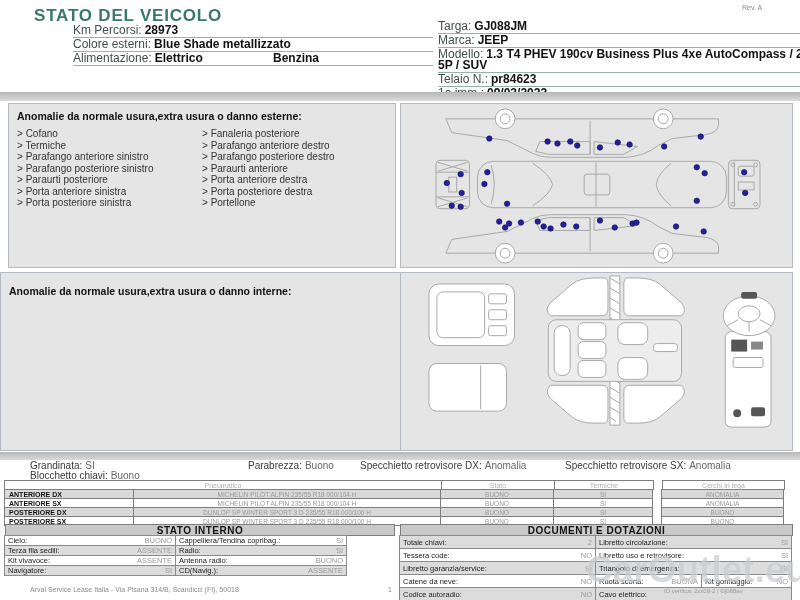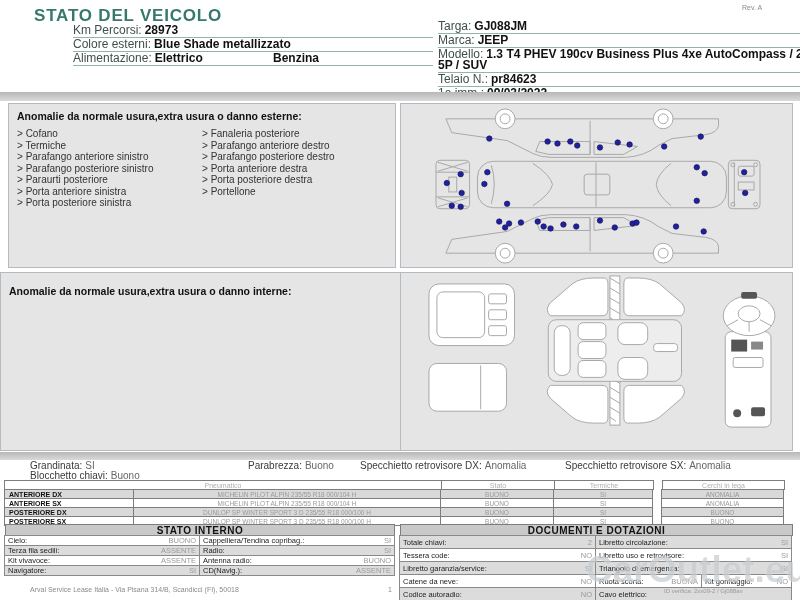--- a/index.html
+++ b/index.html
@@ -66,21 +66,21 @@
   #documenti{left:400px;width:393px;}
   .bt-title{box-sizing:border-box;border:1px solid #7d7d7d;background:#c9c9c9;height:12px;
             display:flex;align-items:center;justify-content:center;font-size:10px;
             font-weight:bold;color:#111;letter-spacing:.5px;}
   .bt-row{display:flex;}
   .bt-cell{box-sizing:border-box;border:1px solid #8a8a8a;margin-top:-1px;margin-left:-1px;
            height:11px;display:flex;align-items:center;justify-content:space-between;
            padding:0 3px;overflow:hidden;white-space:nowrap;}
   .bt-cell .l{font-size:7.5px;color:#222;}
   .bt-cell .v{font-size:7.5px;color:#9a9a9a;}
-  #stato-interno .bt-cell{width:196px;}
+  #stato-interno .bt-cell{width:172px;}
   #stato-interno .bt-row:nth-child(odd) .bt-cell{background:#dcdcdc;}
   #documenti .bt-cell{height:14px;}
   #documenti .w-half{width:197px;}
   #documenti .w-a{width:107px;}
   #documenti .w-b{width:91px;}
   #documenti .bt-row:nth-child(even) .bt-cell{background:#dcdcdc;}
 
   
   .footer-co{position:absolute;left:30px;top:586px;font-size:7px;color:#8a8a8a;}
   .footer-page{position:absolute;left:388px;top:586px;font-size:7px;color:#8a8a8a;}
@@ -139,20 +139,21 @@
         <div class="ext-item">Parafango anteriore sinistro</div>
         <div class="ext-item">Parafango posteriore sinistro</div>
         <div class="ext-item">Paraurti posteriore</div>
         <div class="ext-item">Porta anteriore sinistra</div>
         <div class="ext-item">Porta posteriore sinistra</div>
       </div>
       <div class="ext-col">
         <div class="ext-item">Fanaleria posteriore</div>
         <div class="ext-item">Parafango anteriore destro</div>
         <div class="ext-item">Parafango posteriore destro</div>
+        <div class="ext-item">Paraurti anteriore</div>
         <div class="ext-item">Porta anteriore destra</div>
         <div class="ext-item">Porta posteriore destra</div>
         <div class="ext-item">Portellone</div>
       </div>
     </div>
   </div>
 
   <div class="panel" id="ext-diag">
     <svg class="diag-svg" width="391" height="163" viewBox="0 0 393 165">
       <defs>

